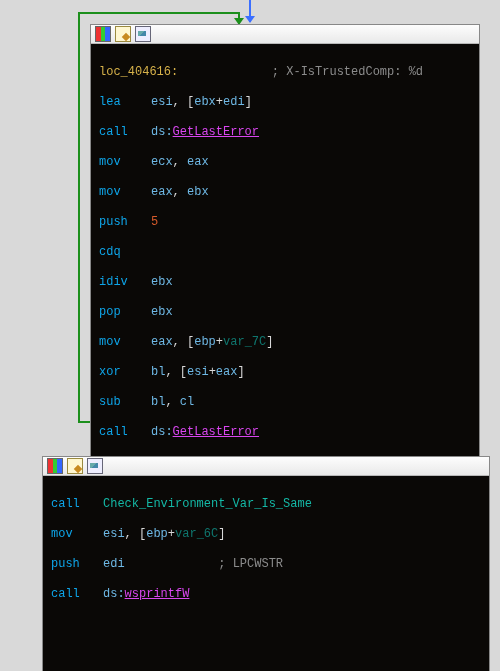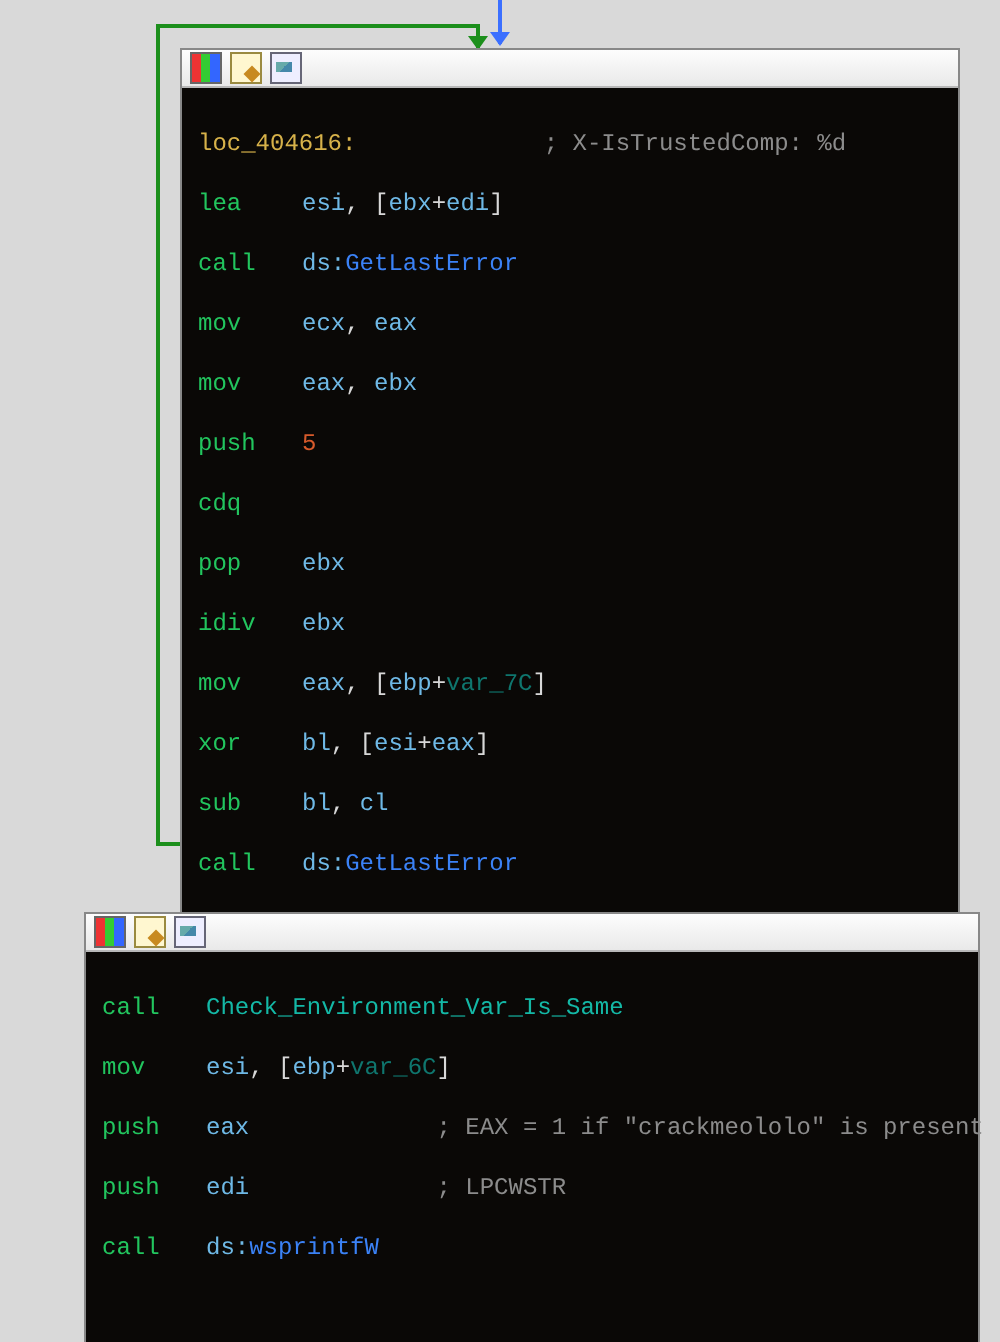--- a/index.html
+++ b/index.html
@@ -126,27 +126,27 @@
     background:linear-gradient(135deg,#6aa 50%,#48a 50%);
   }
   .code{
     background:#0a0806;
     color:#d8d8d8;
     padding:6px 8px 8px 8px;
     line-height:15px;
     white-space:pre;
   }
   .line{ display:block; }
-  .mn{ color:#22c55e; display:inline-block; width:52px; }
+  .mn{ color:#0ea5e9; display:inline-block; width:52px; }
   .lbl{ color:#d7b24a;margin-top:13px; }
   .cmt{ color:#8c8c8c; }
   .reg{ color:#6fb9e6;font-family:Liberation Mono, monospace; }
   .kw{ color:#6fb9e6; }
   .num{ color:#d65a2b; }
-  .fn{ color:#3b82f6; }
+  .fn{ color:#d946ef;text-decoration:underline; }
   .fn2{ color:#14b8a6; }
   .mem{ color:#0f766e; }
   .grn{ color:#7fbf4f; }
   .op{ color:#d8d8d8; }
 </style>
 </head>
 <body>
 
 <div class="arrow-blue"></div>
 <div class="arrow-green-top"></div>
@@ -163,22 +163,22 @@
     <span class="tb-icon ic-img"></span>
   </div>
   <div class="code">
 <span class="line"><span class="lbl">loc_404616:</span>             <span class="cmt">; X-IsTrustedComp: %d</span></span>
 <span class="line"><span class="mn">lea</span><span class="reg">esi</span><span class="op">, [</span><span class="reg">ebx</span><span class="op">+</span><span class="reg">edi</span><span class="op">]</span></span>
 <span class="line"><span class="mn">call</span><span class="kw">ds:</span><span class="fn">GetLastError</span></span>
 <span class="line"><span class="mn">mov</span><span class="reg">ecx</span><span class="op">, </span><span class="reg">eax</span></span>
 <span class="line"><span class="mn">mov</span><span class="reg">eax</span><span class="op">, </span><span class="reg">ebx</span></span>
 <span class="line"><span class="mn">push</span><span class="num">5</span></span>
 <span class="line"><span class="mn">cdq</span></span>
+<span class="line"><span class="mn">idiv</span><span class="reg">ebx</span></span>
 <span class="line"><span class="mn">pop</span><span class="reg">ebx</span></span>
-<span class="line"><span class="mn">idiv</span><span class="reg">ebx</span></span>
 <span class="line"><span class="mn">mov</span><span class="reg">eax</span><span class="op">, [</span><span class="reg">ebp</span><span class="op">+</span><span class="mem">var_7C</span><span class="op">]</span></span>
 <span class="line"><span class="mn">xor</span><span class="reg">bl</span><span class="op">, [</span><span class="reg">esi</span><span class="op">+</span><span class="reg">eax</span><span class="op">]</span></span>
 <span class="line"><span class="mn">sub</span><span class="reg">bl</span><span class="op">, </span><span class="reg">cl</span></span>
 <span class="line"><span class="mn">call</span><span class="kw">ds:</span><span class="fn">GetLastError</span></span>
 <span class="line"><span class="mn">add</span><span class="reg">al</span><span class="op">, </span><span class="reg">bl</span></span>
 <span class="line"><span class="mn">mov</span><span class="reg">ebx</span><span class="op">, [</span><span class="reg">ebp</span><span class="op">+</span><span class="mem">lpMem</span><span class="op">]</span></span>
 <span class="line"><span class="mn">inc</span><span class="reg">ebx</span></span>
 <span class="line"><span class="mn">mov</span><span class="op">[</span><span class="reg">esi</span><span class="op">], </span><span class="reg">al</span></span>
 <span class="line"><span class="mn">mov</span><span class="op">[</span><span class="reg">ebp</span><span class="op">+</span><span class="mem">lpMem</span><span class="op">], </span><span class="reg">ebx</span></span>
 <span class="line"><span class="mn">cmp</span><span class="reg">ebx</span><span class="op">, </span><span class="num">28h</span></span>
@@ -188,21 +188,20 @@
 
 <div class="block block2">
   <div class="titlebar">
     <span class="tb-icon ic-rgb"></span>
     <span class="tb-icon ic-edit"></span>
     <span class="tb-icon ic-img"></span>
   </div>
   <div class="code">
 <span class="line"><span class="mn">call</span><span class="fn2">Check_Environment_Var_Is_Same</span></span>
 <span class="line"><span class="mn">mov</span><span class="reg">esi</span><span class="op">, [</span><span class="reg">ebp</span><span class="op">+</span><span class="mem">var_6C</span><span class="op">]</span></span>
-<span class="line"><span class="mn">push</span><span class="reg">eax</span>             <span class="cmt">; EAX = 1 if "crackmeololo" is present</span></span>
 <span class="line"><span class="mn">push</span><span class="reg">edi</span>             <span class="cmt">; LPCWSTR</span></span>
 <span class="line"><span class="mn">call</span><span class="kw">ds:</span><span class="fn">wsprintfW</span></span>
 
 
 
 
 
 
 
 

